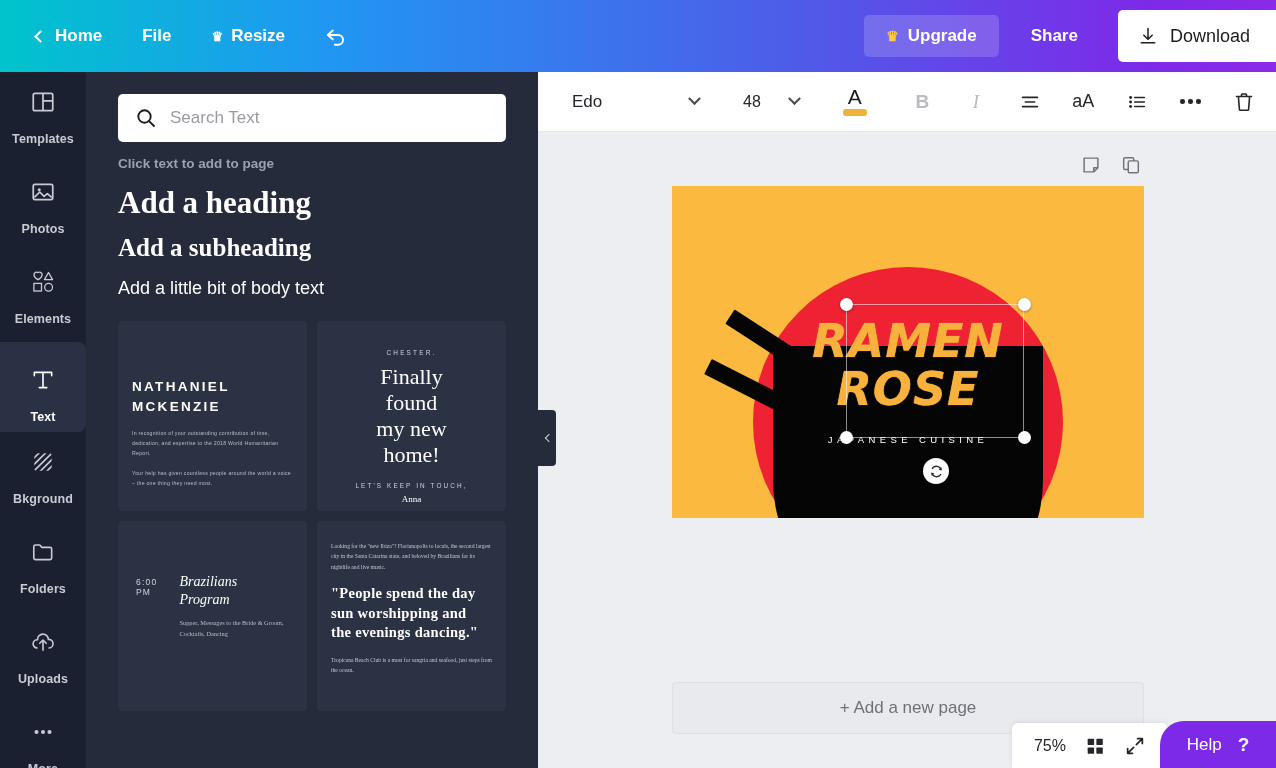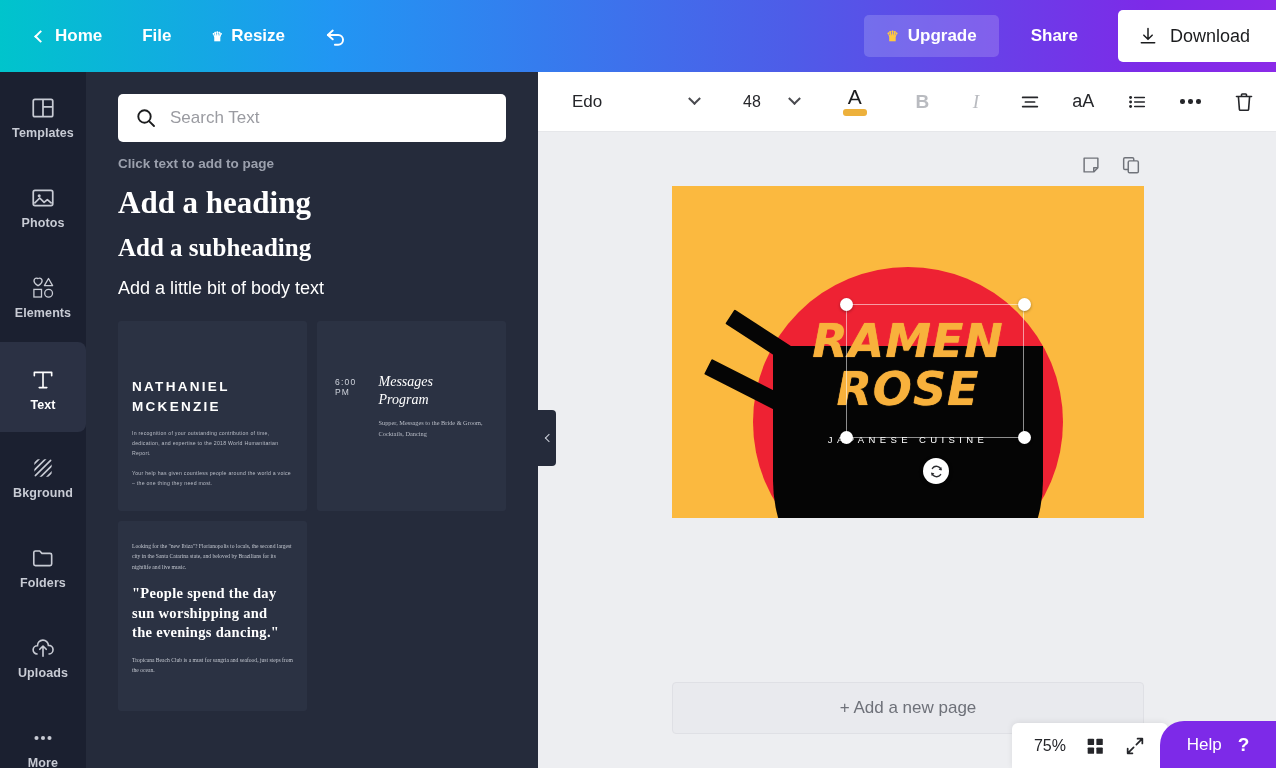--- a/index.html
+++ b/index.html
@@ -51,21 +51,21 @@
   .caret-w { width:13px; height:13px; border-right:2.4px solid #fff; border-bottom:2.4px solid #fff;
     transform:rotate(45deg) translate(-3px,-3px); }
 
   
   .rail {
     position:absolute; top:72px; left:0; width:86px; height:696px;
     background:#1b2030; z-index:30;
   }
   .rail-item {
     height:90px; display:flex; flex-direction:column; align-items:center; justify-content:center;
-    gap:5px; cursor:pointer; color:#c8cbd4; position:relative;
+    gap:17px; cursor:pointer; color:#c8cbd4; position:relative;
   }
   .rail-item .rlabel { font-size:12.5px; font-weight:bold; letter-spacing:.1px; }
   .rail-item.active { background:#2b3144; color:#fff; border-radius:0 8px 8px 0; }
   .rail-item.active::before { content:""; }
   .rail-ico { width:26px; height:26px; display:block; }
 
   
   .panel {
     position:absolute; top:72px; left:86px; width:452px; height:696px;
     background:#252b3b; z-index:25; overflow:hidden;
@@ -383,25 +383,36 @@
 
       <div class="card">
         <div class="c1-title">NATHANIEL</div>
         <div class="c1-title" style="margin-top:0">MCKENZIE</div>
         <div class="c1-body">
           <p>In recognition of your outstanding contribution of time, dedication, and expertise to the 2018 World Humanitarian Report.</p>
           <p>Your help has given countless people around the world a voice – the one thing they need most.</p>
         </div>
       </div>
 
+      <div class="card c2">
+        <div class="c2-top">CHESTER.</div>
+        <div class="c2-main">
+          <div>Finally</div>
+          <div>found</div>
+          <div>my new</div>
+          <div>home!</div>
+        </div>
+        <div class="c2-foot">LET'S KEEP IN TOUCH,</div>
+        <div class="c2-name">Anna</div>
+      </div>
 
       <div class="card c3">
         <div class="c3-time">6:00 PM</div>
         <div>
-          <div class="c3-title">Messages</div>
+          <div class="c3-title">Brazilians</div>
           <div class="c3-title">Program</div>
           <div class="c3-desc">Supper, Messages to the Bride &amp; Groom, Cocktails, Dancing</div>
         </div>
       </div>
 
       <div class="card">
         <div class="c4-lead">Looking for the "new Ibiza"? Florianopolis to locals, the second largest city in the Santa Catarina state, and beloved by Brazilians for its nightlife and live music.</div>
         <div class="c4-quote">
           <div>"People spend the day</div>
           <div>sun worshipping and</div>

